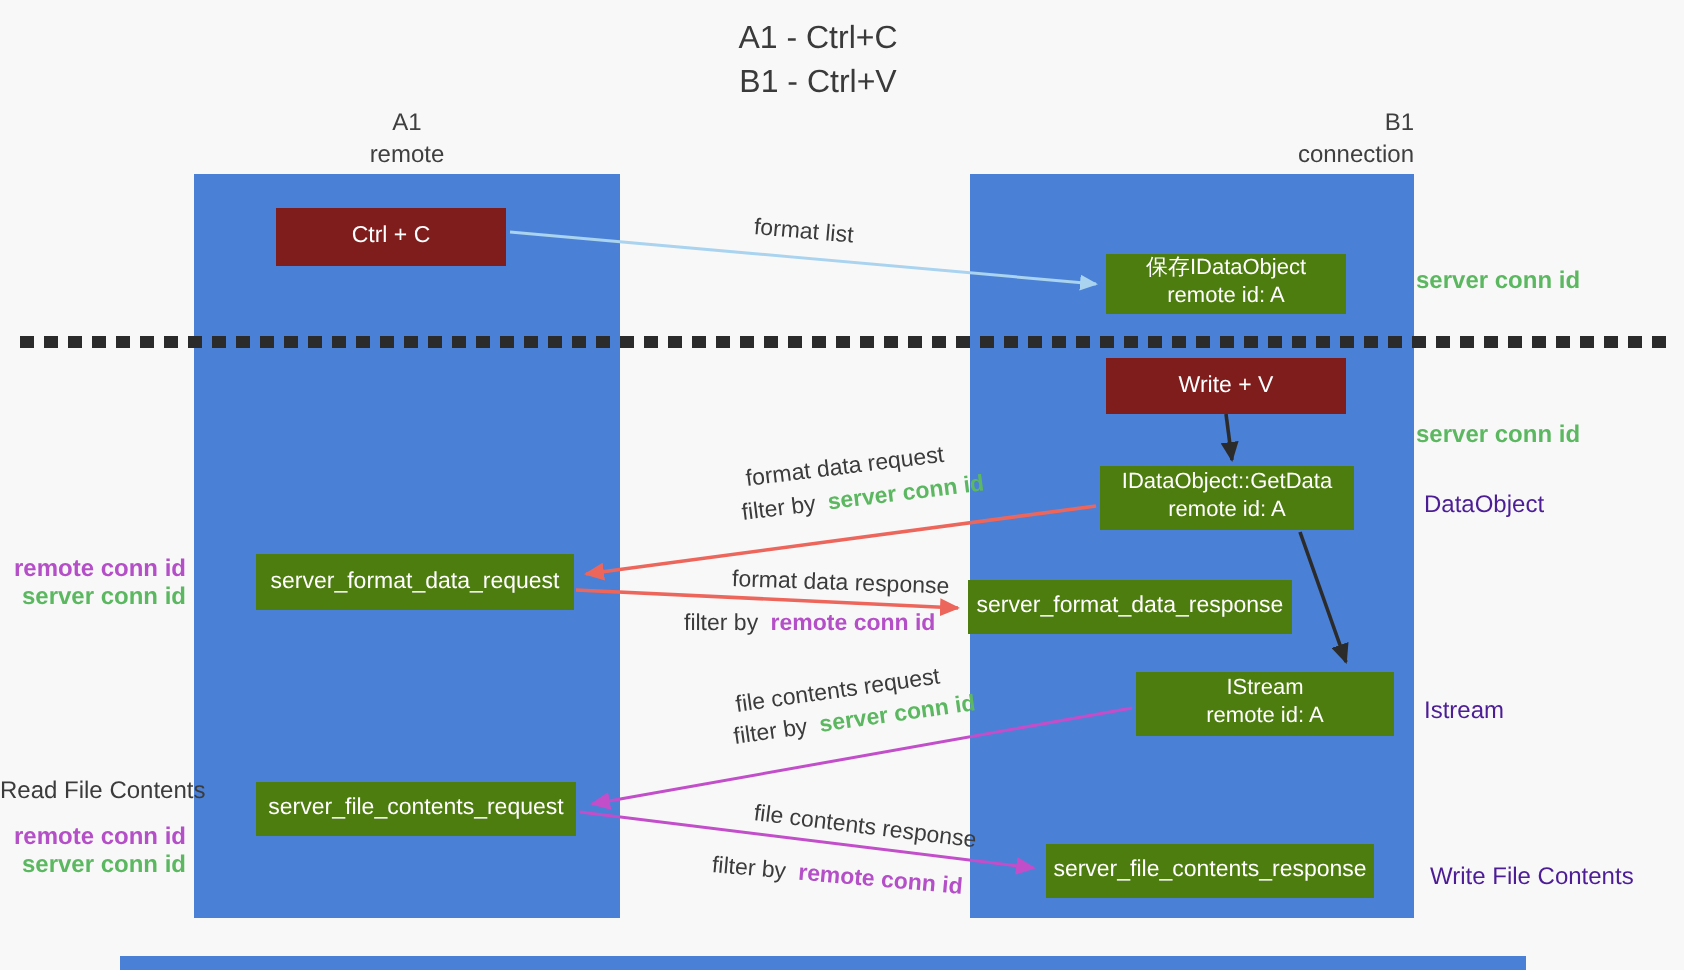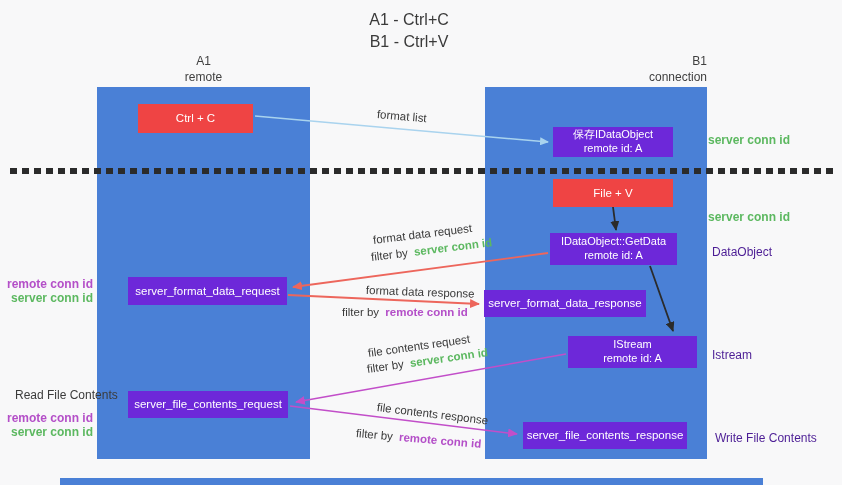--- a/index.html
+++ b/index.html
@@ -2,22 +2,22 @@
 <html><head>
 <meta charset="utf-8">
 <style>
   html,body{margin:0;padding:0;background:#f8f8f9;}
   .canvas{position:relative;width:842px;height:485px;background:#f8f8f9;font-family:"Liberation Sans",sans-serif;overflow:hidden;}
   .title{position:absolute;top:9px;left:0;width:818px;text-align:center;font-size:16px;color:#3a3a3a;line-height:1.35;}
   .lane{position:absolute;top:87px;height:372px;background:#4a80d6;}
   .lane-header{position:absolute;top:54px;text-align:center;font-size:12px;color:#3f3f3f;line-height:1.3;}
   .arrows{position:absolute;left:0;top:0;}
   .node{position:absolute;display:flex;flex-direction:column;align-items:center;justify-content:center;color:#fff;text-align:center;font-size:11.5px;line-height:1.25;}
-  .green{background:#ef4444;}
-  .orange{background:#6d28d9;}
+  .green{background:#7f1d1d;}
+  .orange{background:#4d7c0f;}
   .alabel{position:absolute;font-size:11.5px;color:#3b3b3b;white-space:nowrap;transform-origin:left center;}
   .alabel .gb,.alabel .pb{margin-left:3px;}
   .side{position:absolute;font-size:12px;color:#4c1d95;white-space:nowrap;}
   .lblock{position:absolute;left:0;width:93px;text-align:right;font-size:12px;white-space:nowrap;}
   .gb{color:#5cb860;font-weight:bold;}
   .pb{color:#b44fc8;font-weight:bold;}
   .dark{color:#3b3b3b;}
   .bottom-strip{position:absolute;left:60px;top:478px;width:703px;height:7px;background:#4a80d6;}
 </style>
 </head>
@@ -72,21 +72,21 @@
   <div class="node green" style="left:138px;top:104px;width:115px;height:29px;">
     <div>Ctrl + C</div>
   </div>
 
   <div class="node orange" style="left:553px;top:127px;width:120px;height:30px;font-size:11px;">
     <div>保存IDataObject</div>
     <div>remote id: A</div>
   </div>
 
   <div class="node green" style="left:553px;top:179px;width:120px;height:28px;">
-    <div>File + V</div>
+    <div>Write + V</div>
   </div>
 
   <div class="node orange" style="left:550px;top:233px;width:127px;height:32px;font-size:11px;">
     <div>IDataObject::GetData</div>
     <div>remote id: A</div>
   </div>
 
   <div class="node orange" style="left:128px;top:277px;width:159px;height:28px;">
     <div>server_format_data_request</div>
   </div>
@@ -135,19 +135,19 @@
   </div>
 
   <div class="side gb" style="left:708px;top:133px;">server conn id</div>
   <div class="side gb" style="left:708px;top:210px;">server conn id</div>
   <div class="side" style="left:712px;top:245px;">DataObject</div>
   <div class="side" style="left:712px;top:348px;">Istream</div>
   <div class="side" style="left:715px;top:431px;">Write File Contents</div>
 
   <div class="lblock pb" style="top:277px;">remote conn id</div>
   <div class="lblock gb" style="top:291px;">server conn id</div>
-  <div class="lblock dark" style="top:388px;padding-left:15px;">Read File Contents</div>
+  <div class="lblock dark" style="top:388px;">Read File Contents</div>
   <div class="lblock pb" style="top:411px;">remote conn id</div>
   <div class="lblock gb" style="top:425px;">server conn id</div>
 
   <div class="bottom-strip"></div>
 
 </div>
 
 </body></html>

